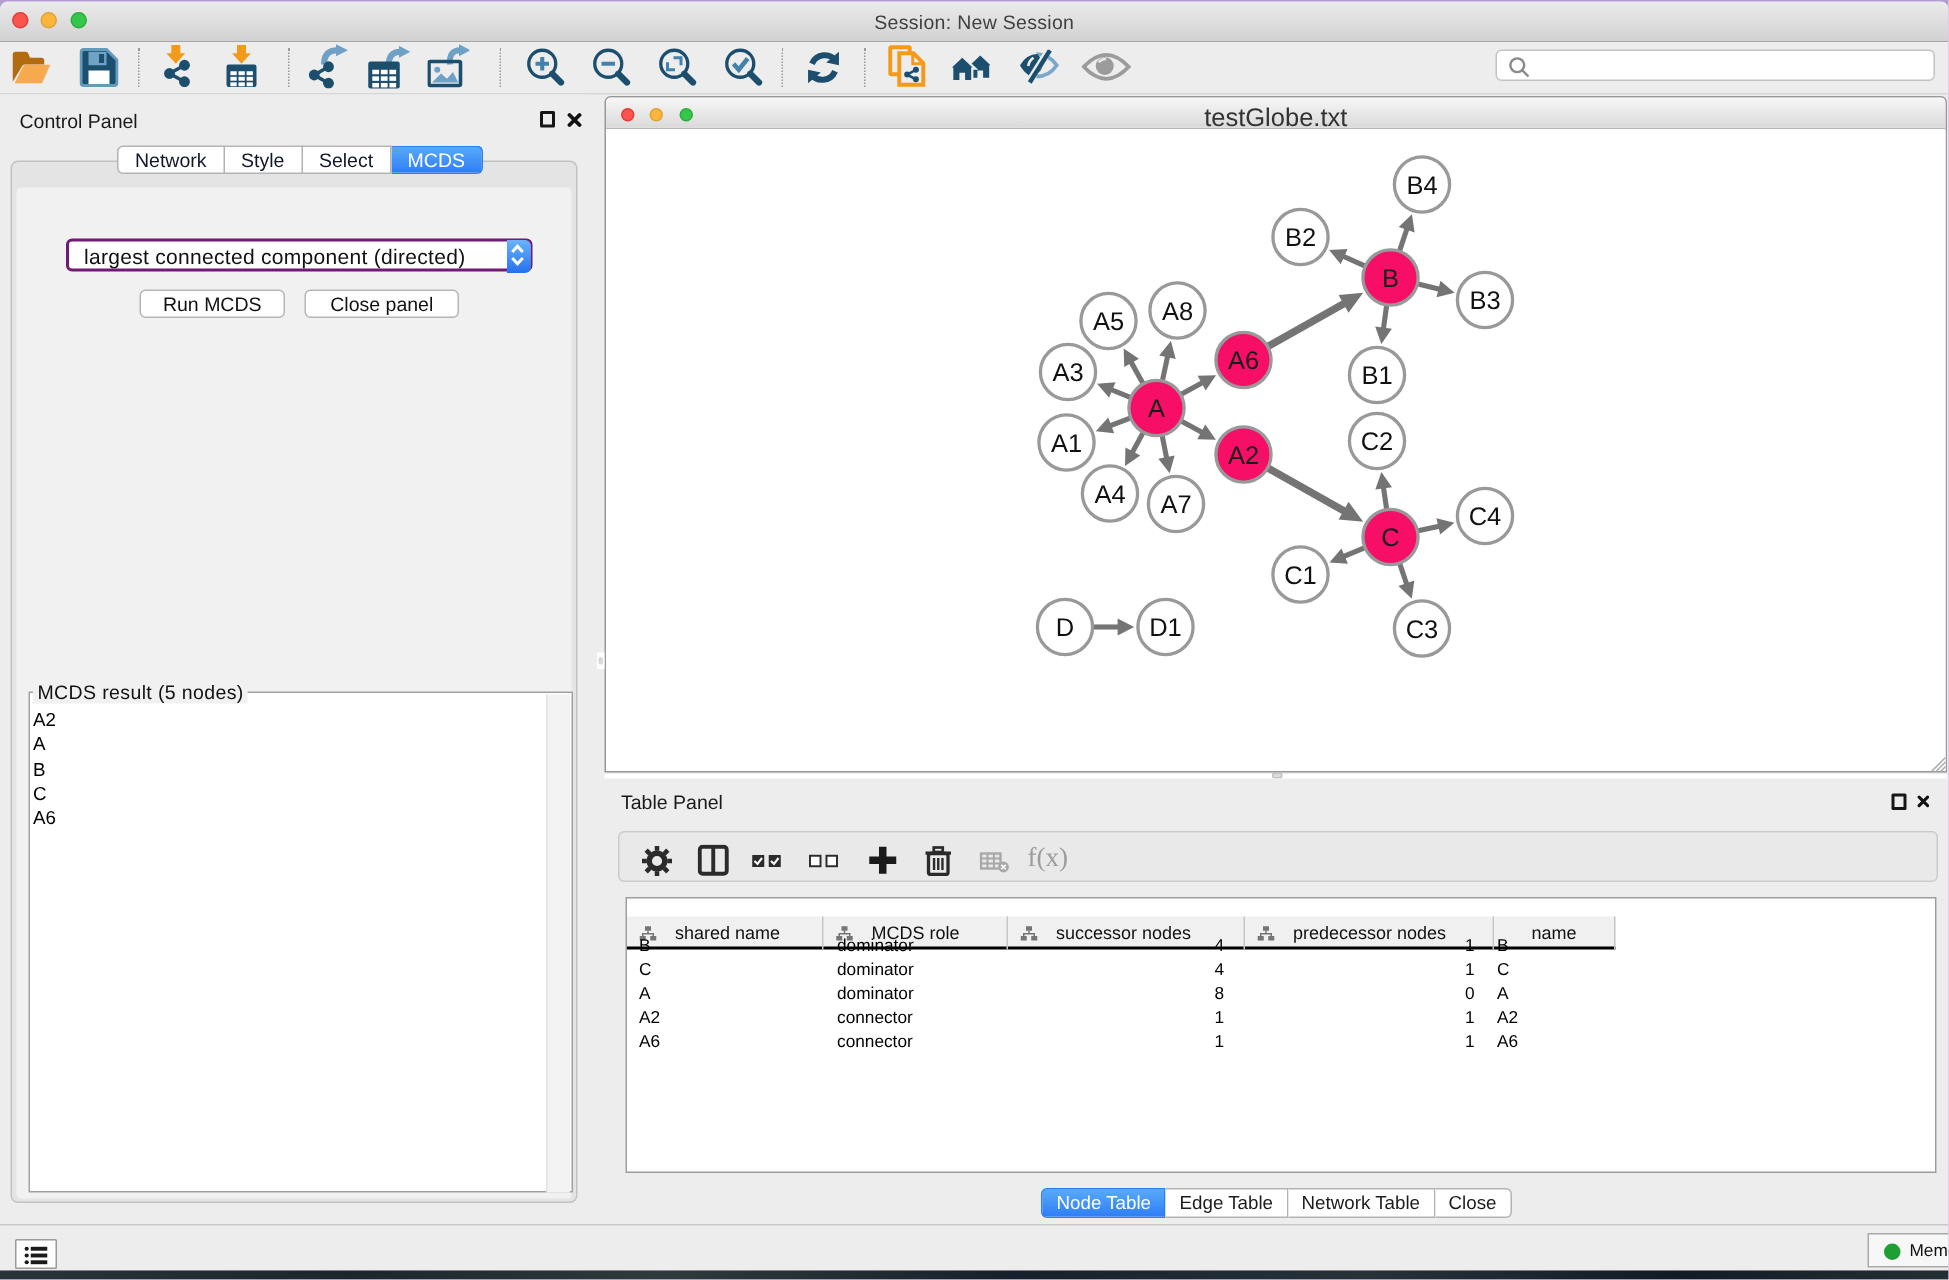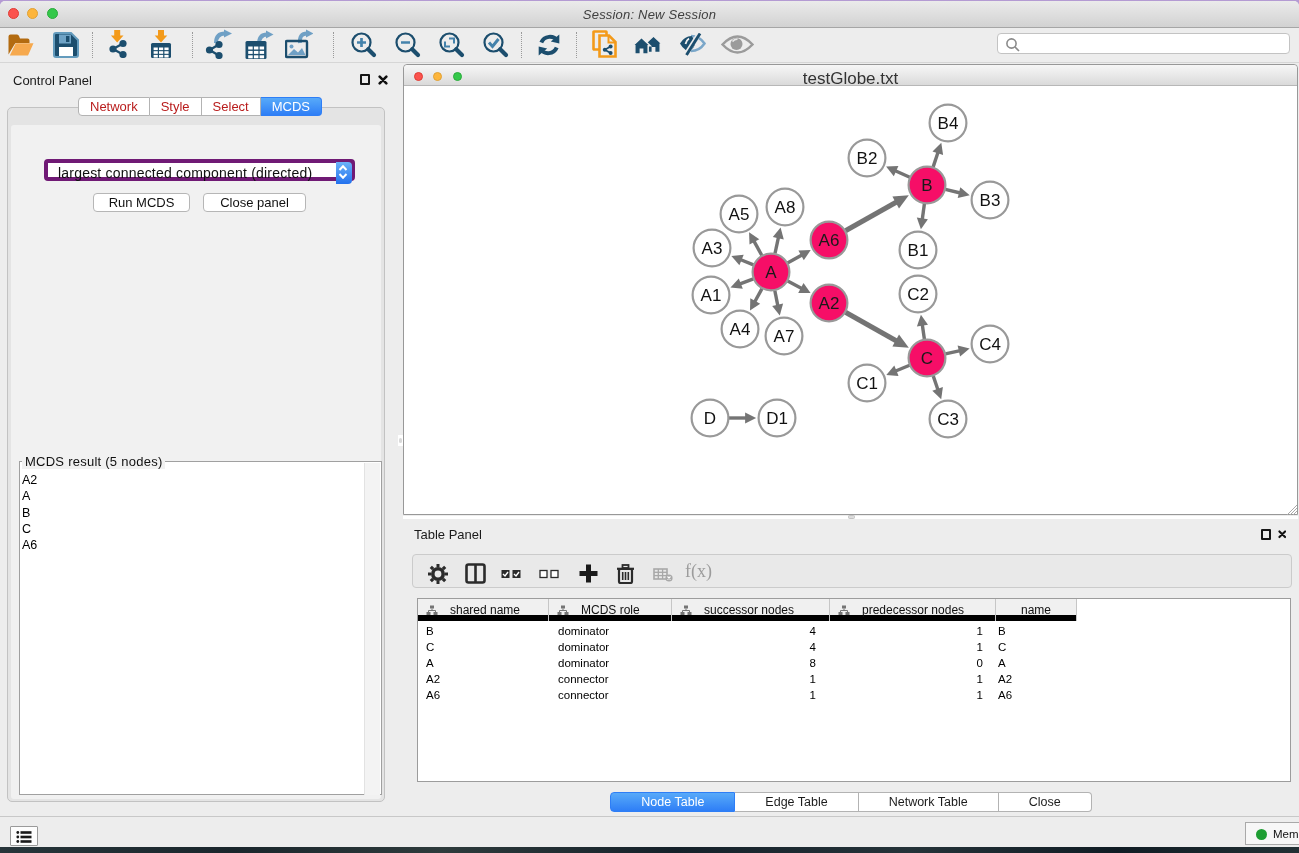--- a/index.html
+++ b/index.html
@@ -4,66 +4,66 @@
 <style>
 * { margin:0; padding:0; box-sizing:border-box; }
 html,body { width:1299px; height:853px; overflow:hidden; }
 body { font-family:"Liberation Sans", sans-serif; background:#b49bd3; position:relative; }
 .abs { position:absolute; }
 #app { position:absolute; left:0; top:1px; width:1299px; height:846px; background:#ededed; border-radius:5px 5px 0 0; overflow:hidden; }
 #deskbottom { position:absolute; left:0; top:847px; width:1299px; height:6px;
   background:linear-gradient(90deg,#27353a 0%,#1a262c 18%,#2e3b3c 34%,#15212a 52%,#253339 70%,#101c24 86%,#223034 100%); }
 
 #titlebar { position:absolute; left:0; top:0; width:1299px; height:27px;
-  background:linear-gradient(#ebebeb,#d2d2d2); border-bottom:1px solid #a6a6a6; border-radius:5px 5px 0 0;font-style:italic; }
+  background:linear-gradient(#ebebeb,#d2d2d2); border-bottom:1px solid #a6a6a6; border-radius:5px 5px 0 0; }
 #titlebar .title { position:absolute; left:0; right:0; top:6px; text-align:center; font-size:13px; color:#404040; letter-spacing:0.2px; }
 .tl { position:absolute; border-radius:50%; }
 
 #toolbar { position:absolute; left:0; top:28px; width:1299px; height:34px; background:#ededed; border-bottom:1px solid #d6d6d6; }
 .tsep { position:absolute; top:3px; height:26px; width:0; border-left:1px dotted #9a9a9a; }
 #searchbox { position:absolute; left:997px; top:4px; width:293px; height:21px; background:#fff; border:1px solid #c3c3c3; border-radius:4px; }
 
 #cpanel { position:absolute; left:0; top:62px; width:391px; height:754px; background:#ededed; }
 #cpanel .ptitle { position:absolute; left:13px; top:10px; font-size:13px; color:#1a1a1a; }
 .floatbtn { position:absolute; width:10px; height:10.5px; border:2px solid #161616; border-radius:1px; background:transparent; }
 .tabsrow { position:absolute; display:flex; z-index:3; }
-.tab { height:19px; line-height:17px; font-size:13px; color:#b91c1c; background:#fff; border:1px solid #b3b3b3; border-left:none; padding:0 11px; text-align:center; }
+.tab { height:19px; line-height:17px; font-size:13px; color:#0f172a; background:#fff; border:1px solid #b3b3b3; border-left:none; padding:0 11px; text-align:center; }
 .tab.first { border-left:1px solid #b3b3b3; border-radius:4px 0 0 4px; }
 .tab.last { border-radius:0 4px 4px 0; }
 .tab.sel { background:linear-gradient(#58aaf9,#2e7ef6); border-color:#2e7ef6; color:#fff; }
 #tabpane { position:absolute; left:7px; top:44px; width:378px; height:695px; border:1px solid #c2c2c2; border-radius:5px; background:#e4e4e4; }
 #innerpane { position:absolute; left:3px; top:17px; width:370px; height:674px; background:#f1f1f1; border-radius:3px; }
 #optlabel { position:absolute; left:4px; width:100%; top:12.5px; text-align:center; font-size:14px; color:#111; }
-#combo { position:absolute; left:33px; top:34px; width:311px; height:22px; background:#fff; border:4px solid #701a75; border-radius:4px; font-size:14px; letter-spacing:0.2px; color:#111; line-height:20px; padding-left:10px; }
+#combo { position:absolute; left:33px; top:34px; width:311px; height:22px; background:#fff; border:2px solid #701a75; border-radius:4px; font-size:14px; letter-spacing:0.2px; color:#111; line-height:20px; padding-left:10px; }
 #combobtn { position:absolute; right:-1px; top:-1px; width:16px; height:22px; border-radius:0 4px 4px 0; background:linear-gradient(#6cb3f9,#2371ee); }
 .mbtn { position:absolute; height:19px; background:#fff; border:1px solid #b6b6b6; border-radius:4px; font-size:13px; color:#111; text-align:center; line-height:17px; }
 #fieldset { position:absolute; left:8px; top:336px; width:363px; height:334px; border:1px solid #a0a0a0; background:#fff; }
 #fieldlegend { position:absolute; left:2px; top:-8px; background:#f1f1f1; padding:0 3px; font-size:13px; letter-spacing:0.25px; color:#111; }
 #fieldlist { position:absolute; left:2px; top:10px; font-size:12.5px; color:#000; line-height:16.3px; }
 #fieldscroll { position:absolute; right:1px; top:1px; width:16px; height:332px; background:#f3f3f3; border-left:1px solid #e2e2e2; }
 
 #netwin { position:absolute; left:403px; top:63px; width:895px; height:451px; background:#fff; border:1px solid #989898; border-radius:4px 4px 0 0; }
 #nettitle { position:absolute; left:0; top:0; width:100%; height:21px; background:linear-gradient(#f7f7f7,#dadada); border-bottom:1px solid #b7b7b7; border-radius:4px 4px 0 0; }
 #nettitle .title { position:absolute; left:0; right:0; top:3.5px; text-align:center; font-size:17px; color:#333; }
 #netcanvas { position:absolute; left:0; top:22px; width:893px; height:427px; background:#fff; overflow:hidden; }
 #splitv { position:absolute; left:398px; top:434px; width:5px; height:11px; background:#fff; }
 #splitv .knob { position:absolute; left:0.8px; top:2.5px; width:3.6px; height:5.8px; background:#d9d9d9; border-radius:1.5px; }
 #hstrip { position:absolute; left:403px; top:514.5px; width:895px; height:4px; background:#fff; }
 #splith { position:absolute; left:847.5px; top:514.3px; width:7px; height:4.2px; background:#dcdcdc; border:0.5px solid #c2c2c2; border-radius:1.5px; }
 
 #tpanel { position:absolute; left:403px; top:518px; width:896px; height:298px; background:#ededed; }
 #tpanel .ptitle { position:absolute; left:11px; top:8px; font-size:13px; color:#1a1a1a; }
 #ttoolbar { position:absolute; left:9px; top:35px; width:880px; height:34px; background:#e9e9e9; border:1px solid #cbcbcb; border-radius:4px; }
 #ttable { position:absolute; left:14px; top:79px; width:874px; height:184px; background:#fff; border:1px solid #9c9c9c; }
-#thead { position:absolute; left:0; top:0; width:659px; height:22px; background:#f0f0f0; border-bottom:6px solid #000000; font-size:12px; color:#111; }
+#thead { position:absolute; left:0; top:12px; width:659px; height:22px; background:#f0f0f0; border-bottom:2px solid #000000; font-size:12px; color:#111; }
 .thcell { position:absolute; top:0; height:22px; border-right:1px solid #c6c6c6; }
 .thcell span { position:absolute; top:4px; font-size:12px; }
 .trow { position:absolute; font-size:11.5px; color:#000; }
 .btabs { position:absolute; top:273px; left:0; width:100%; display:flex; justify-content:center; }
-.btab { height:20px; line-height:18px; font-size:12.5px; color:#1c1c1c; background:#fff; border:1px solid #b3b3b3; border-left:none; padding:0 30px; }
+.btab { height:20px; line-height:18px; font-size:12.5px; color:#1c1c1c; background:#fff; border:1px solid #b3b3b3; border-left:none; padding:0 9px; }
 .btab.first { border-left:1px solid #b3b3b3; border-radius:4px 0 0 4px; }
 .btab.last { border-radius:0 4px 4px 0; }
 .btab.sel { background:linear-gradient(#58aaf9,#2e7ef6); border-color:#2e7ef6; color:#fff; }
 
 #statusbar { position:absolute; left:0; top:815px; width:1299px; height:32px; background:#ededed; border-top:1px solid #c8c8c8; }
 #listbtn { position:absolute; left:9.5px; top:8.5px; width:28px; height:20.5px; background:#fdfdfd; border:1.5px solid #9a9a9a; border-radius:1px; }
 #membtn { position:absolute; left:1245px; top:5px; width:74px; height:23px; background:#f7f7f7; border:1px solid #a9a9a9; font-size:11.5px; color:#111; }
 </style>
 </head>
 <body>

